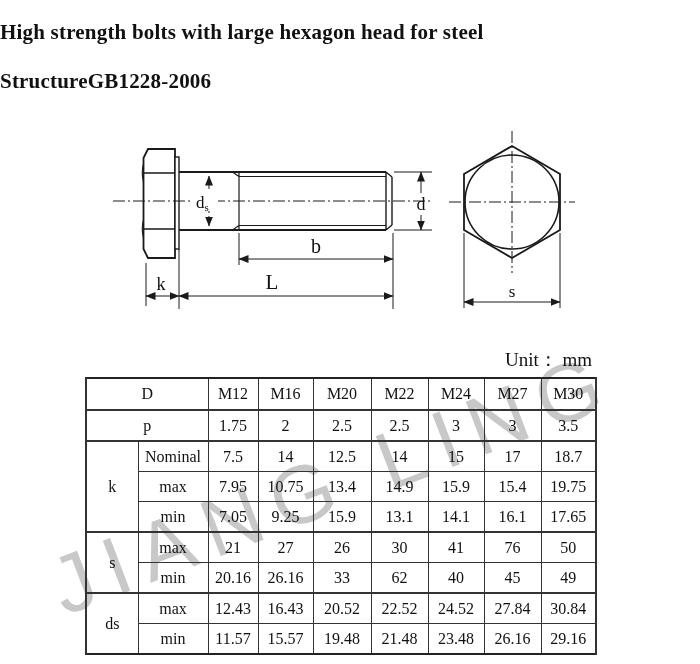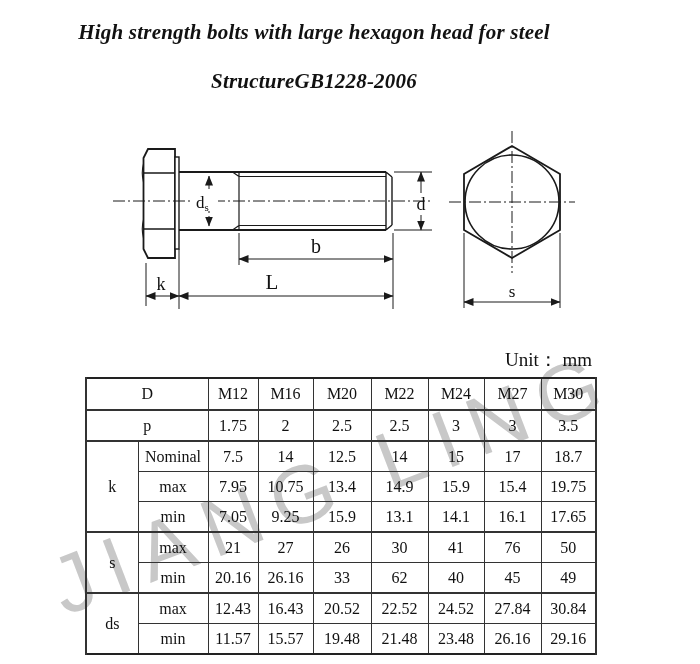--- a/index.html
+++ b/index.html
@@ -1,20 +1,20 @@
 <!DOCTYPE html>
 <html><head>
 <meta charset="utf-8">
 <style>
   html,body{margin:0;padding:0;background:#fff;}
   body{position:relative;width:700px;height:664px;overflow:hidden;
        font-family:"Liberation Serif", serif;color:#111;}
 
-  .title{position:absolute;left:0;width:628px;text-align:center;
-         font-weight:bold;font-size:21px;letter-spacing:.2px;font-style:italic;}
+  .title{position:absolute;left:0;width:628px;
+         font-weight:bold;font-size:21px;letter-spacing:.2px;}
   .title-1{top:20px;}
   .title-2{top:69px;}
 
   .watermark{position:absolute;left:70px;top:544px;white-space:nowrap;
              font-family:"Liberation Sans", sans-serif;
              font-size:82px;line-height:86px;letter-spacing:14px;
              color:#c8c8c8;transform:rotate(-21deg);transform-origin:0 100%;
              z-index:1;user-select:none;}
 
   svg.drawing{position:absolute;left:0;top:0;z-index:2;}

